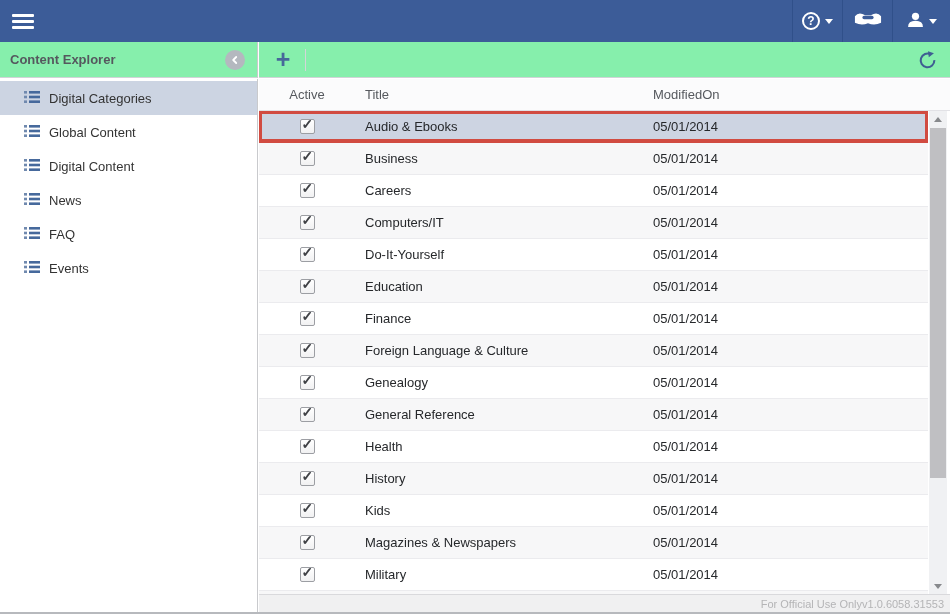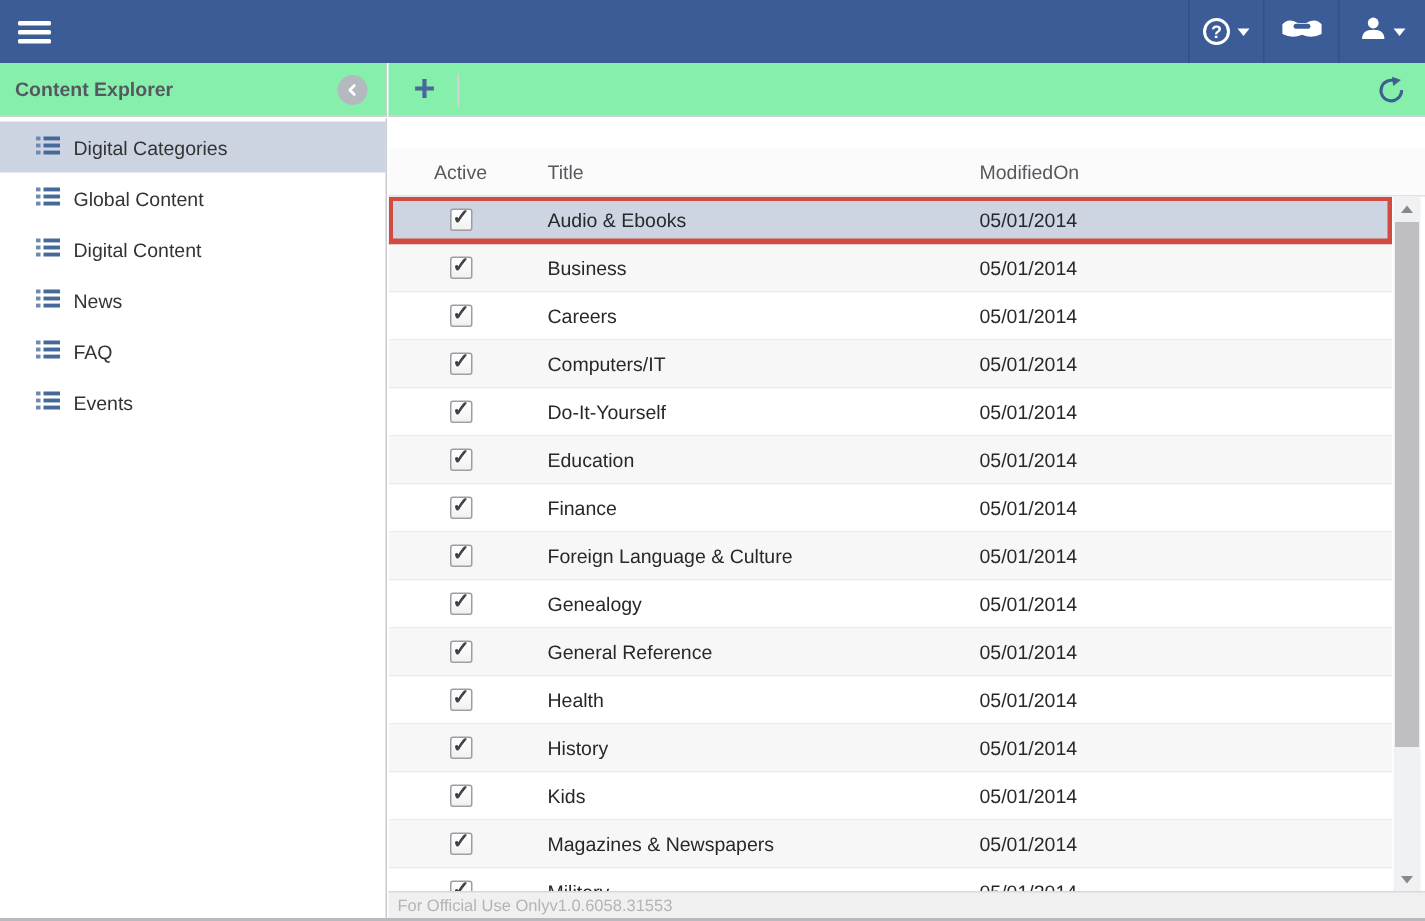--- a/index.html
+++ b/index.html
@@ -40,21 +40,21 @@
 
   
   .sidebar { position:absolute; left:0; top:79px; width:258px; bottom:2px;
              background:#fff; border-right:1px solid #c9cacd; }
   .sidebar-list { padding-top:2px; }
   .side-item { height:34px; display:flex; align-items:center; gap:9px;
                padding-left:24px; font-size:13px; color:#333; cursor:pointer; }
   .side-item.selected { background:#ccd4e2; }
 
   
-  .main { position:absolute; left:259px; top:79px; right:0; bottom:2px; background:#fff;margin-top:20px; }
+  .main { position:absolute; left:259px; top:79px; right:0; bottom:2px; background:#fff; }
   .thead { height:32px; display:flex; background:#fbfbfc; border-bottom:1px solid #e2e2e6;
            font-size:13px; color:#56595e; }
   .col-active { flex:0 0 96px; display:flex; align-items:center; justify-content:center; }
   .col-title  { flex:0 0 288px; padding-left:10px; display:flex; align-items:center; }
   .col-mod    { flex:1; padding-left:10px; display:flex; align-items:center; }
   .rows { position:absolute; top:32px; left:0; right:22px; bottom:18px; overflow:hidden; }
   .row { height:32px; display:flex; background:#fff; border-bottom:1px solid #ebebee;
          font-size:13px; color:#26282b; cursor:pointer; }
   .row.alt { background:#f7f7f8; }
   .row.selected { background:#cdd4e2; box-shadow:inset 0 0 0 3px #d14b41;
@@ -74,21 +74,21 @@
   .tri-up { width:0; height:0; border-left:4px solid transparent; border-right:4px solid transparent;
             border-bottom:5px solid #87898c; }
   .tri-down { width:0; height:0; border-left:4px solid transparent; border-right:4px solid transparent;
               border-top:5px solid #87898c; }
   .sb-thumb { position:absolute; top:17px; height:350px; left:1px; right:1px;
               background:#bfbfc2; cursor:grab; }
 
   
   .footer { position:absolute; left:0; right:0; bottom:0; height:18px; background:#f0f0f1;
             border-top:1px solid #d9d9dc; display:flex; align-items:center;
-            justify-content:flex-start; padding:0 6px; font-size:11px; color:#b4b4b6; }
+            justify-content:flex-end; padding:0 6px; font-size:11px; color:#b4b4b6; }
   .window-edge { position:absolute; left:0; right:0; bottom:0; height:2px; background:#b7b9bd; }
 </style>
 </head>
 <body>
 
 <div class="navbar">
   <div class="hamburger-btn">
     <span class="bar"></span>
     <span class="bar"></span>
     <span class="bar"></span>

